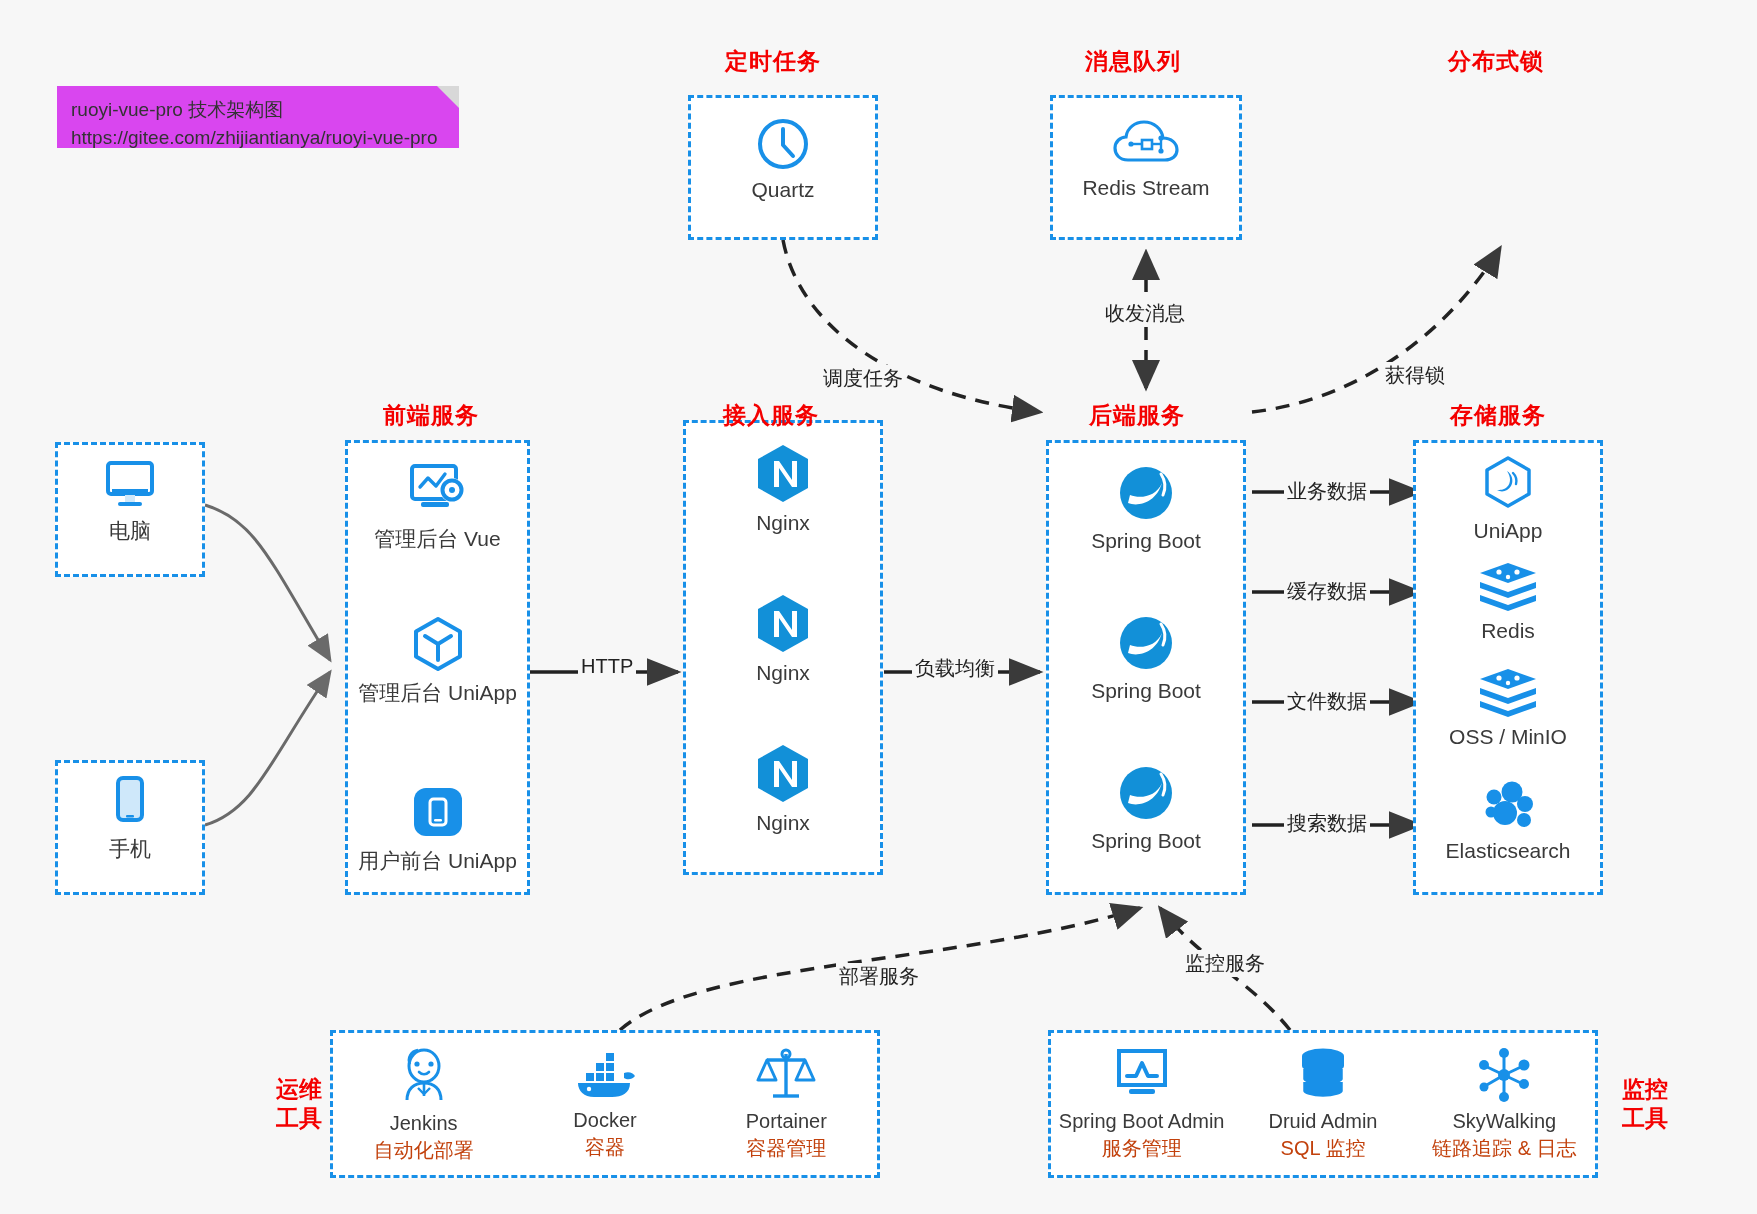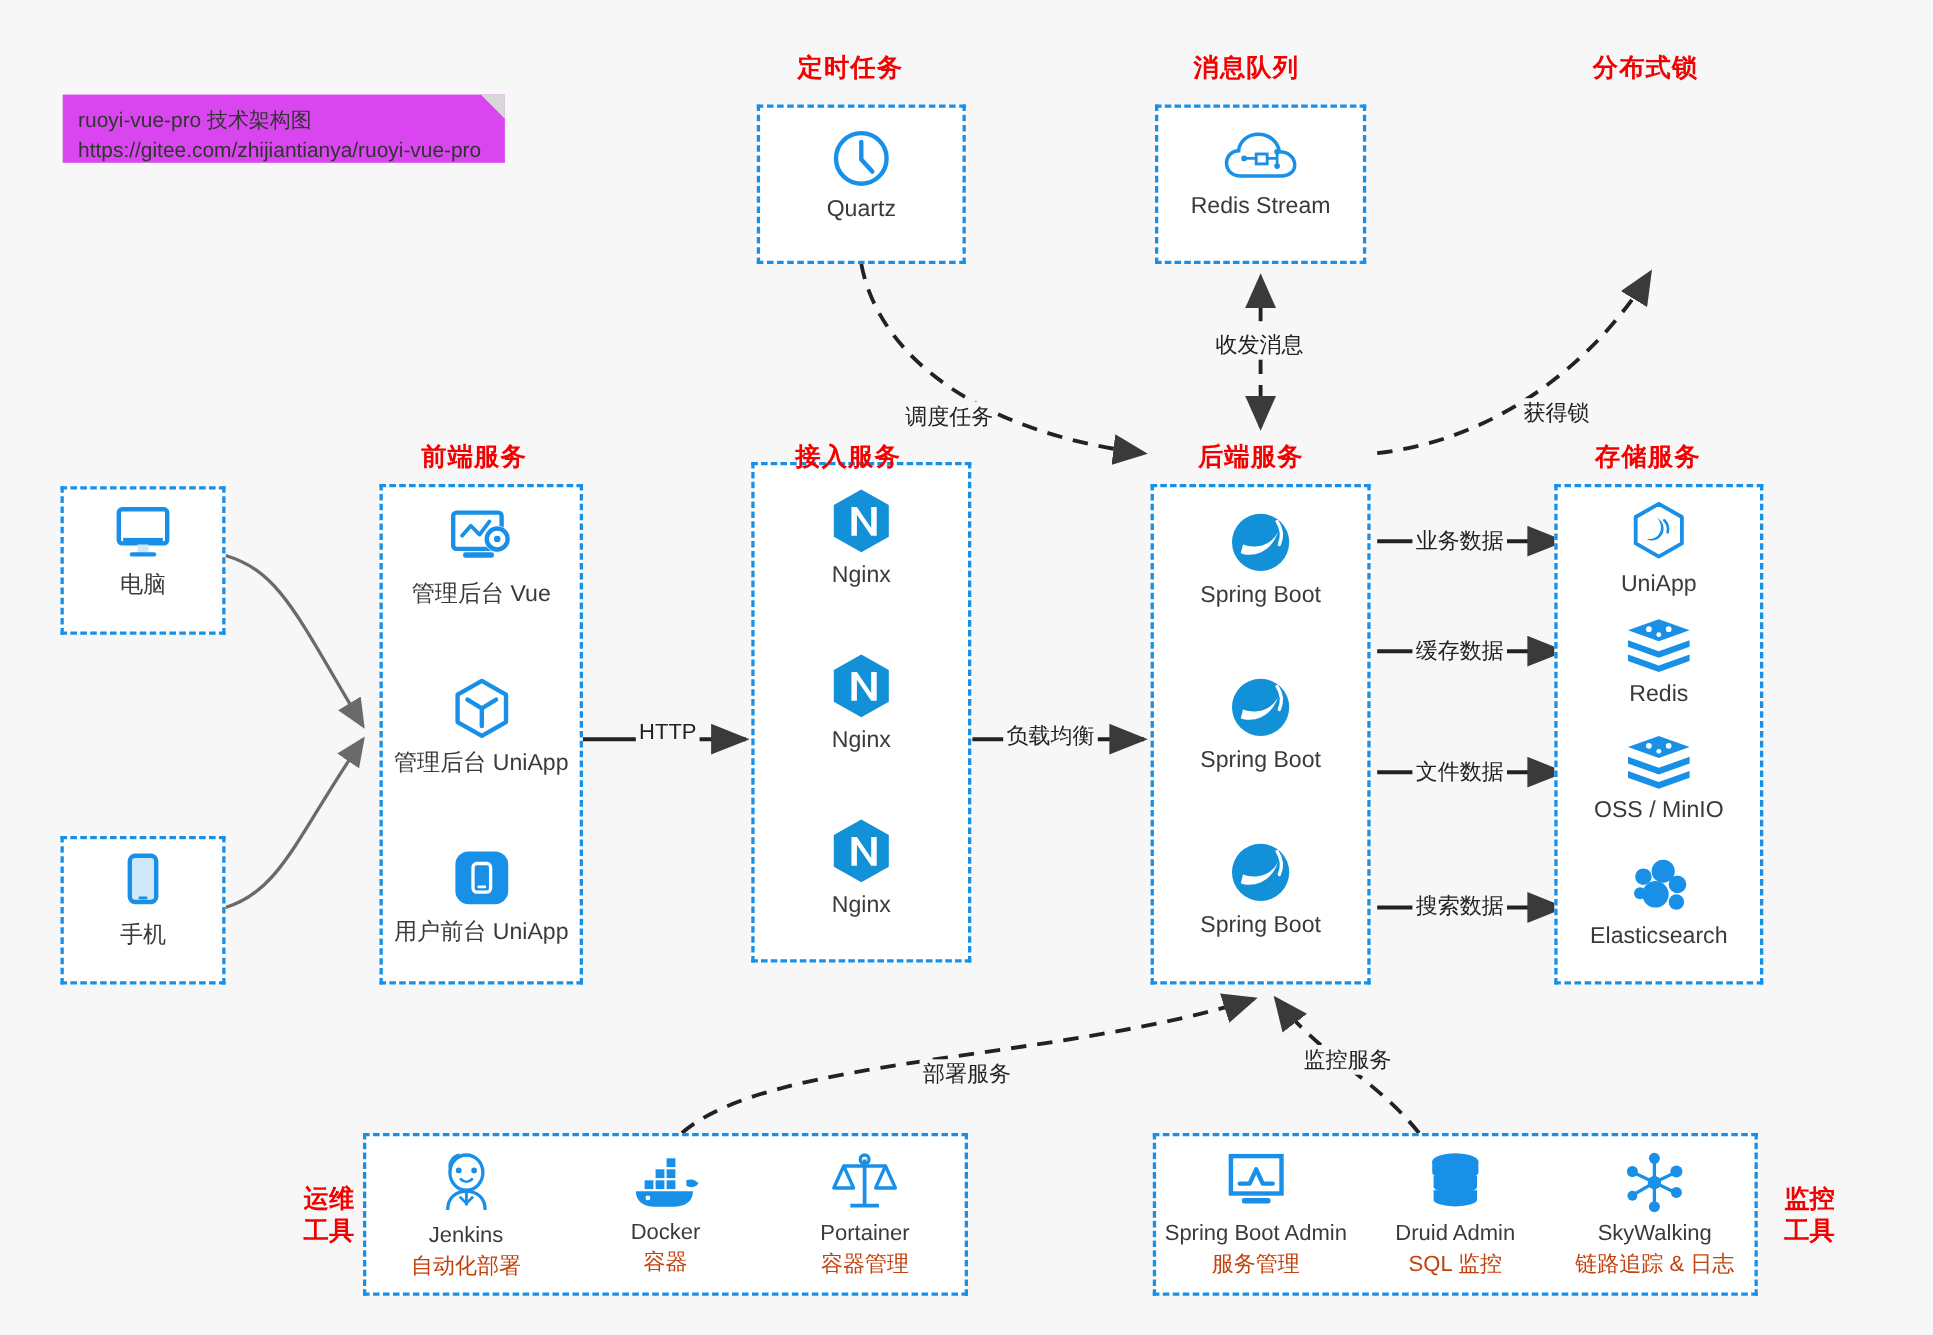--- a/index.html
+++ b/index.html
@@ -226,21 +226,21 @@
       </svg>
       <span class="cap">管理后台 Vue</span>
     </div>
     <div class="item" style="top:172px;">
       <svg class="ico" width="58" height="58" viewBox="0 0 58 58">
         <path d="M29,4 L51,16.5 L51,41.5 L29,54 L7,41.5 L7,16.5 Z" fill="none" stroke="#1890e8" stroke-width="4" stroke-linejoin="round"></path>
         <path d="M29,29 L29,45 M29,29 L16,21 M29,29 L42,21" fill="none" stroke="#1890e8" stroke-width="4" stroke-linecap="round"></path>
       </svg>
       <span class="cap">管理后台 UniApp</span>
     </div>
-    <div class="item" style="top:326px;text-align:center;">
+    <div class="item" style="top:340px;text-align:center;">
       <svg class="ico" width="58" height="58" viewBox="0 0 58 58">
         <rect x="5" y="5" width="48" height="48" rx="12" fill="#1890e8"></rect>
         <rect x="21" y="16" width="16" height="26" rx="3.5" fill="none" stroke="#fff" stroke-width="3"></rect>
         <rect x="25" y="36" width="8" height="2.6" rx="1.3" fill="#fff"></rect>
       </svg>
       <span class="cap">用户前台 UniApp</span>
     </div>
   </div>
 
   <div class="node" style="left:683px; top:420px; width:200px; height:455px;">

